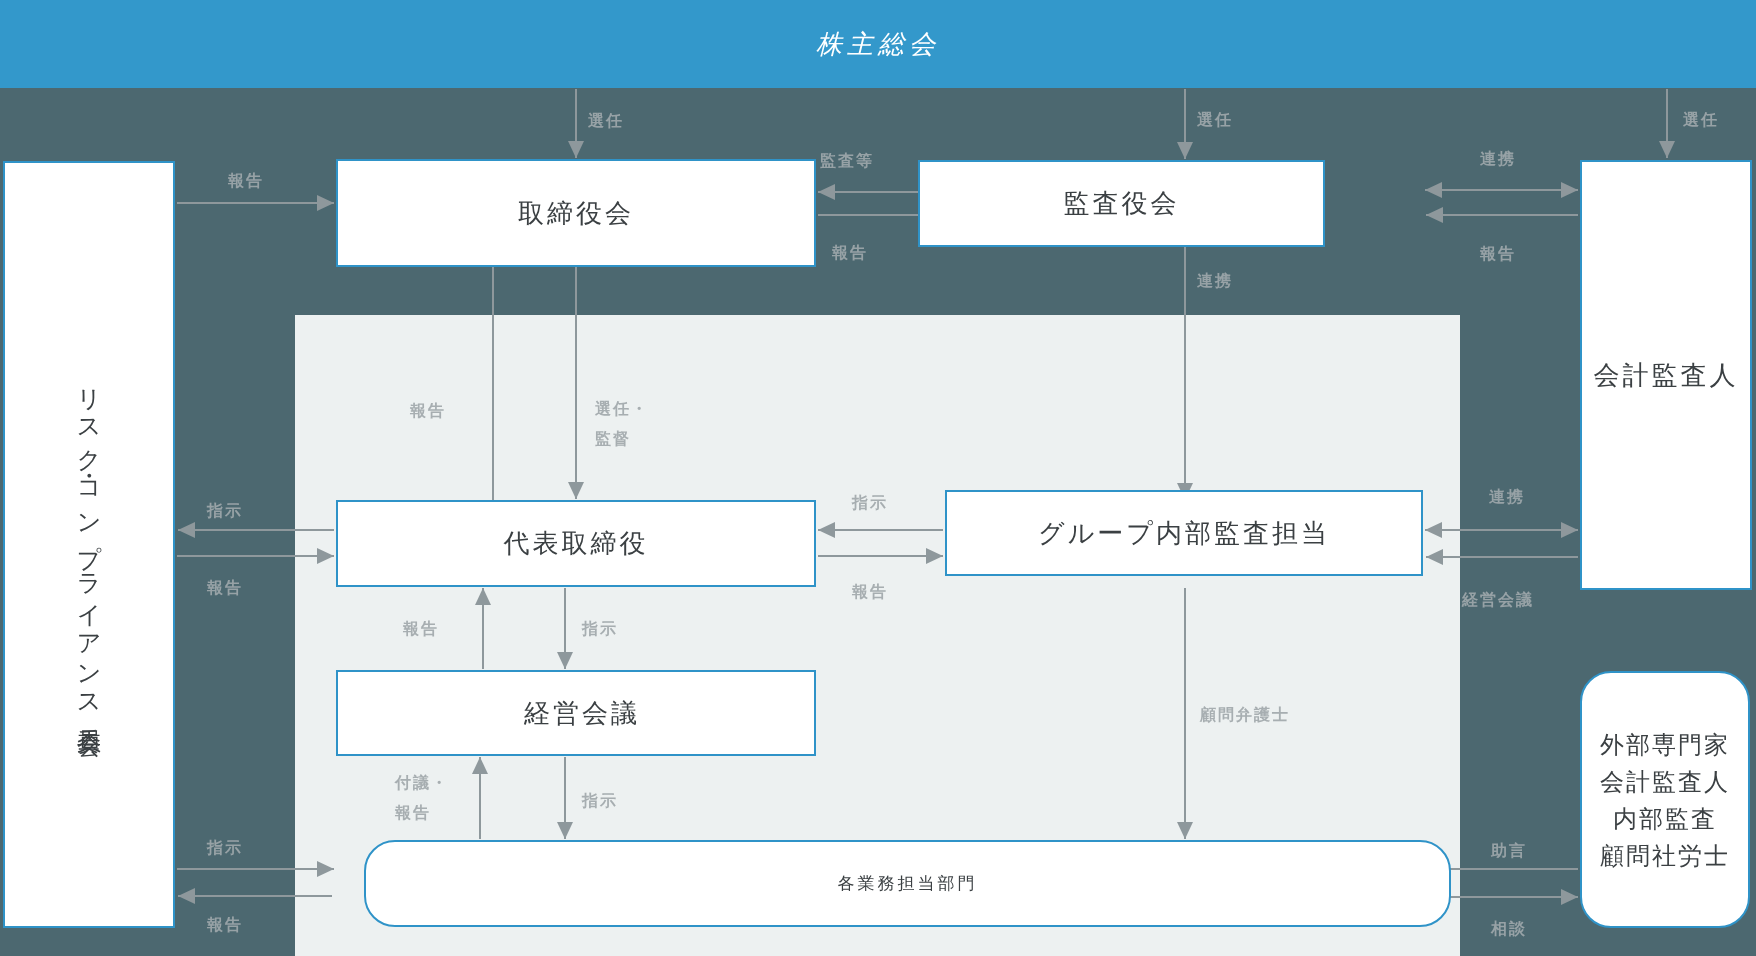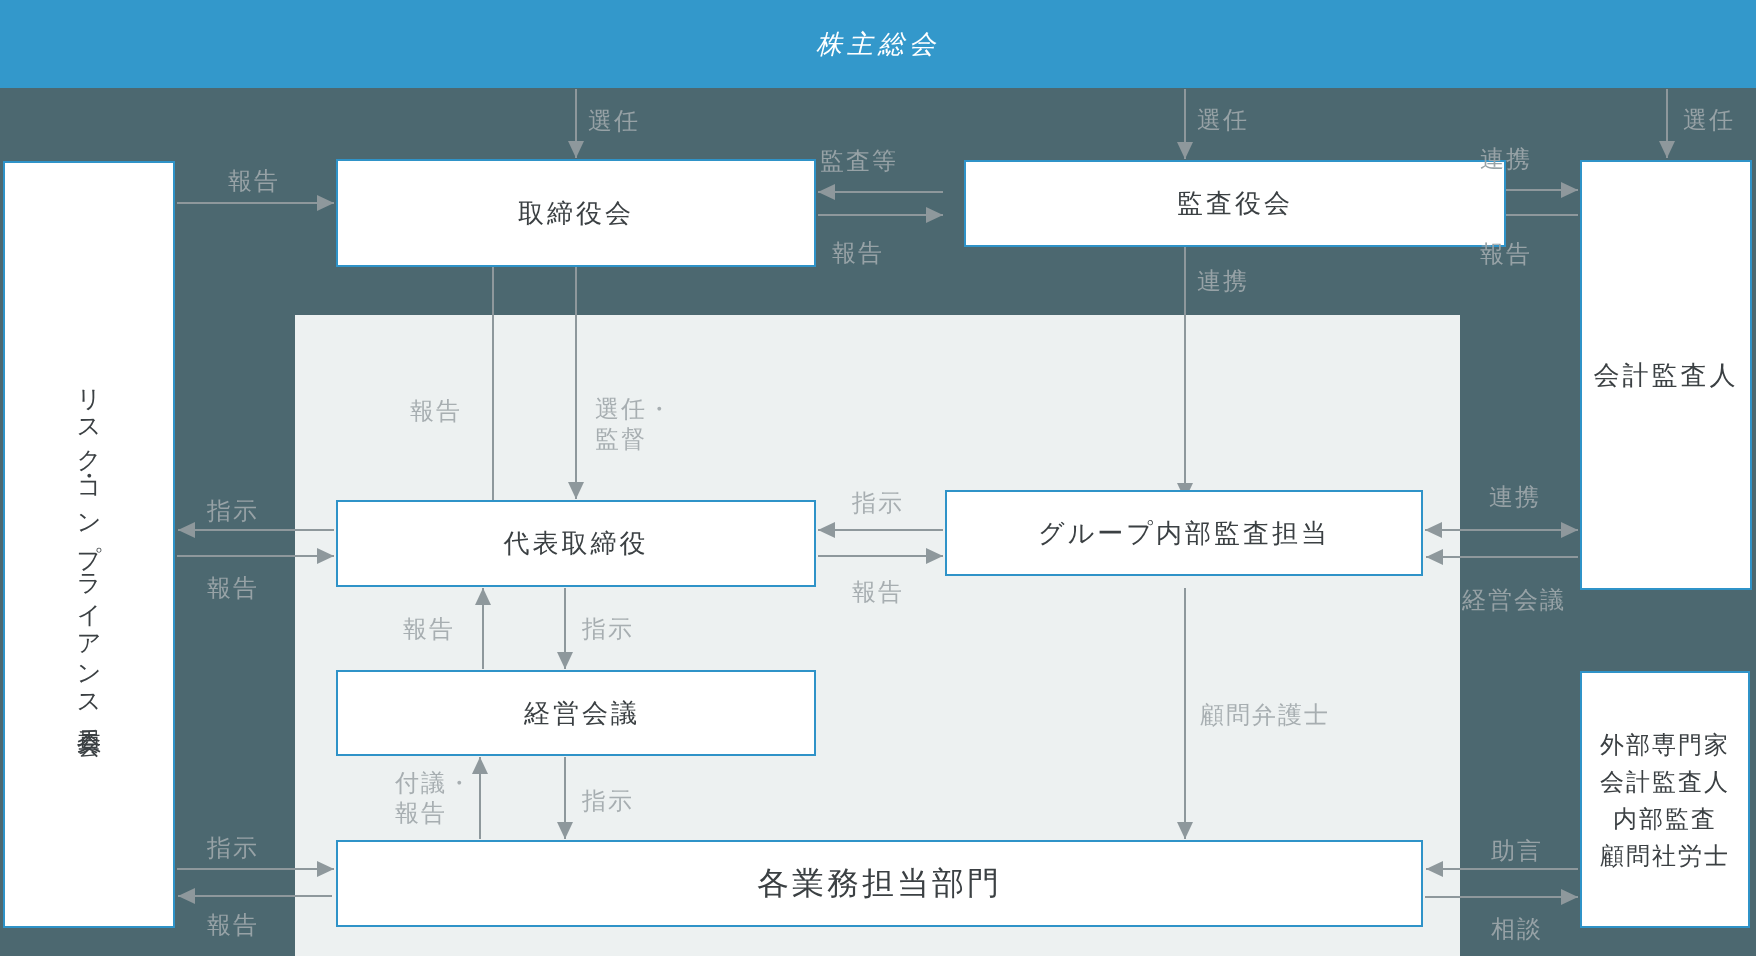--- a/index.html
+++ b/index.html
@@ -42,30 +42,31 @@
   .node.bar{
     background:var(--header-blue);
     border:none;
     color:var(--header-text);
     font-size:26px;letter-spacing:5px;font-style:italic;
   }
   .node.vertical{
     writing-mode:vertical-rl;
     font-size:24px;letter-spacing:3px;
   }
-  .node.multiline{flex-direction:column;}
-  .node-business-departments{font-size:32px;}
+  .node.multiline{flex-direction:column;border-radius:31px;}
+  .node-business-departments{font-size:17px;margin-left:28px;}
   .node-business-departments div{line-height:31px;}
   .node-external-experts{font-size:24px;letter-spacing:2px;}
   .node-external-experts div{line-height:37px;}
   .lbl{
     position:absolute;
-    font-size:24px;letter-spacing:2px;
+    font-size:16px;letter-spacing:2px;
     line-height:30px;
     white-space:nowrap;
+    font-weight:bold;
   }
   .lbl.on-dark{color:var(--label-dark);}
   .lbl.on-light{color:var(--label-light);}
 </style>
 </head>
 <body>
 
 <div class="stage">
   <div class="panel"></div>
   <svg id="edges" xmlns="http://www.w3.org/2000/svg" viewBox="0 0 1756 956">
@@ -173,21 +174,21 @@
       </g>
       <g>
         <line x1="1425" y1="897" x2="1578" y2="897" class="edge-line"></line>
         <polygon points="1578,897 1561,889 1561,905" class="edge-head"></polygon>
       </g>
     </svg>
   <div id="nodes">
       <div class="node node-shareholders-meeting bar" style="left: 0px; top: 0px; width: 1756px; height: 88px;">株主総会</div>
       <div class="node node-risk-compliance-committee vertical" style="left: 3px; top: 161px; width: 172px; height: 767px;">リスク・コンプライアンス委員会</div>
       <div class="node node-board-of-directors" style="left: 336px; top: 159px; width: 480px; height: 108px;">取締役会</div>
-      <div class="node node-audit-supervisory-board" style="left: 964px; top: 160px; width: 542px; height: 87px;">監査役会</div>
+      <div class="node node-audit-supervisory-board" style="left: 918px; top: 160px; width: 407px; height: 87px;">監査役会</div>
       <div class="node node-accounting-auditor" style="left: 1580px; top: 160px; width: 172px; height: 430px;">会計監査人</div>
       <div class="node node-representative-director" style="left: 336px; top: 500px; width: 480px; height: 87px;">代表取締役</div>
       <div class="node node-group-internal-audit" style="left: 945px; top: 490px; width: 478px; height: 86px;">グループ内部監査担当</div>
       <div class="node node-management-meeting" style="left: 336px; top: 670px; width: 480px; height: 86px; padding-left: 12px;">経営会議</div>
       <div class="node node-business-departments multiline" style="left: 336px; top: 840px; width: 1087px; height: 87px;">
         <div>各業務担当部門</div>
       </div>
       <div class="node node-external-experts multiline" style="left: 1580px; top: 671px; width: 170px; height: 257px;">
         <div>外部専門家</div>
         <div>会計監査人</div>

